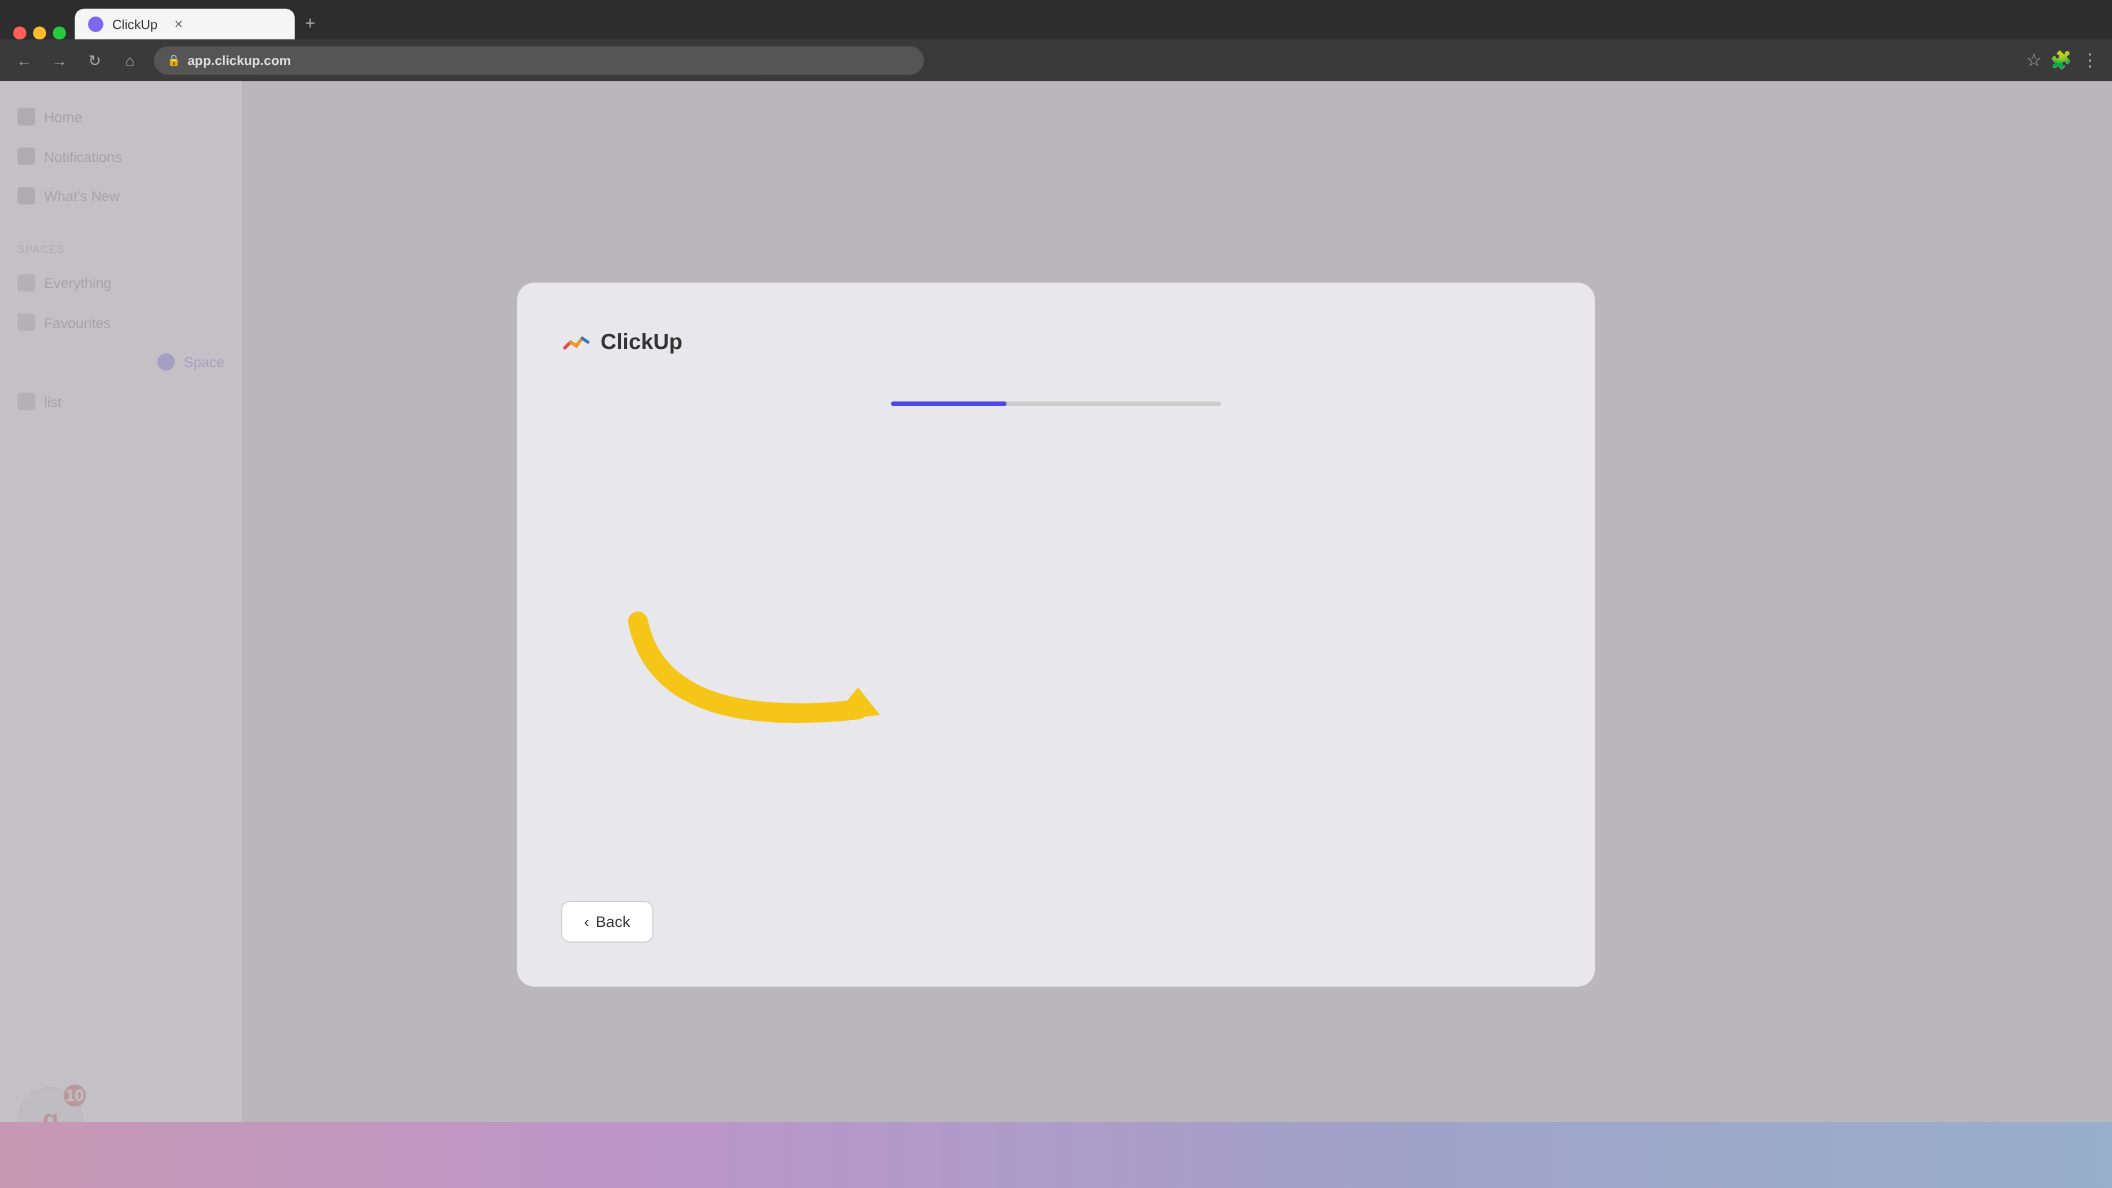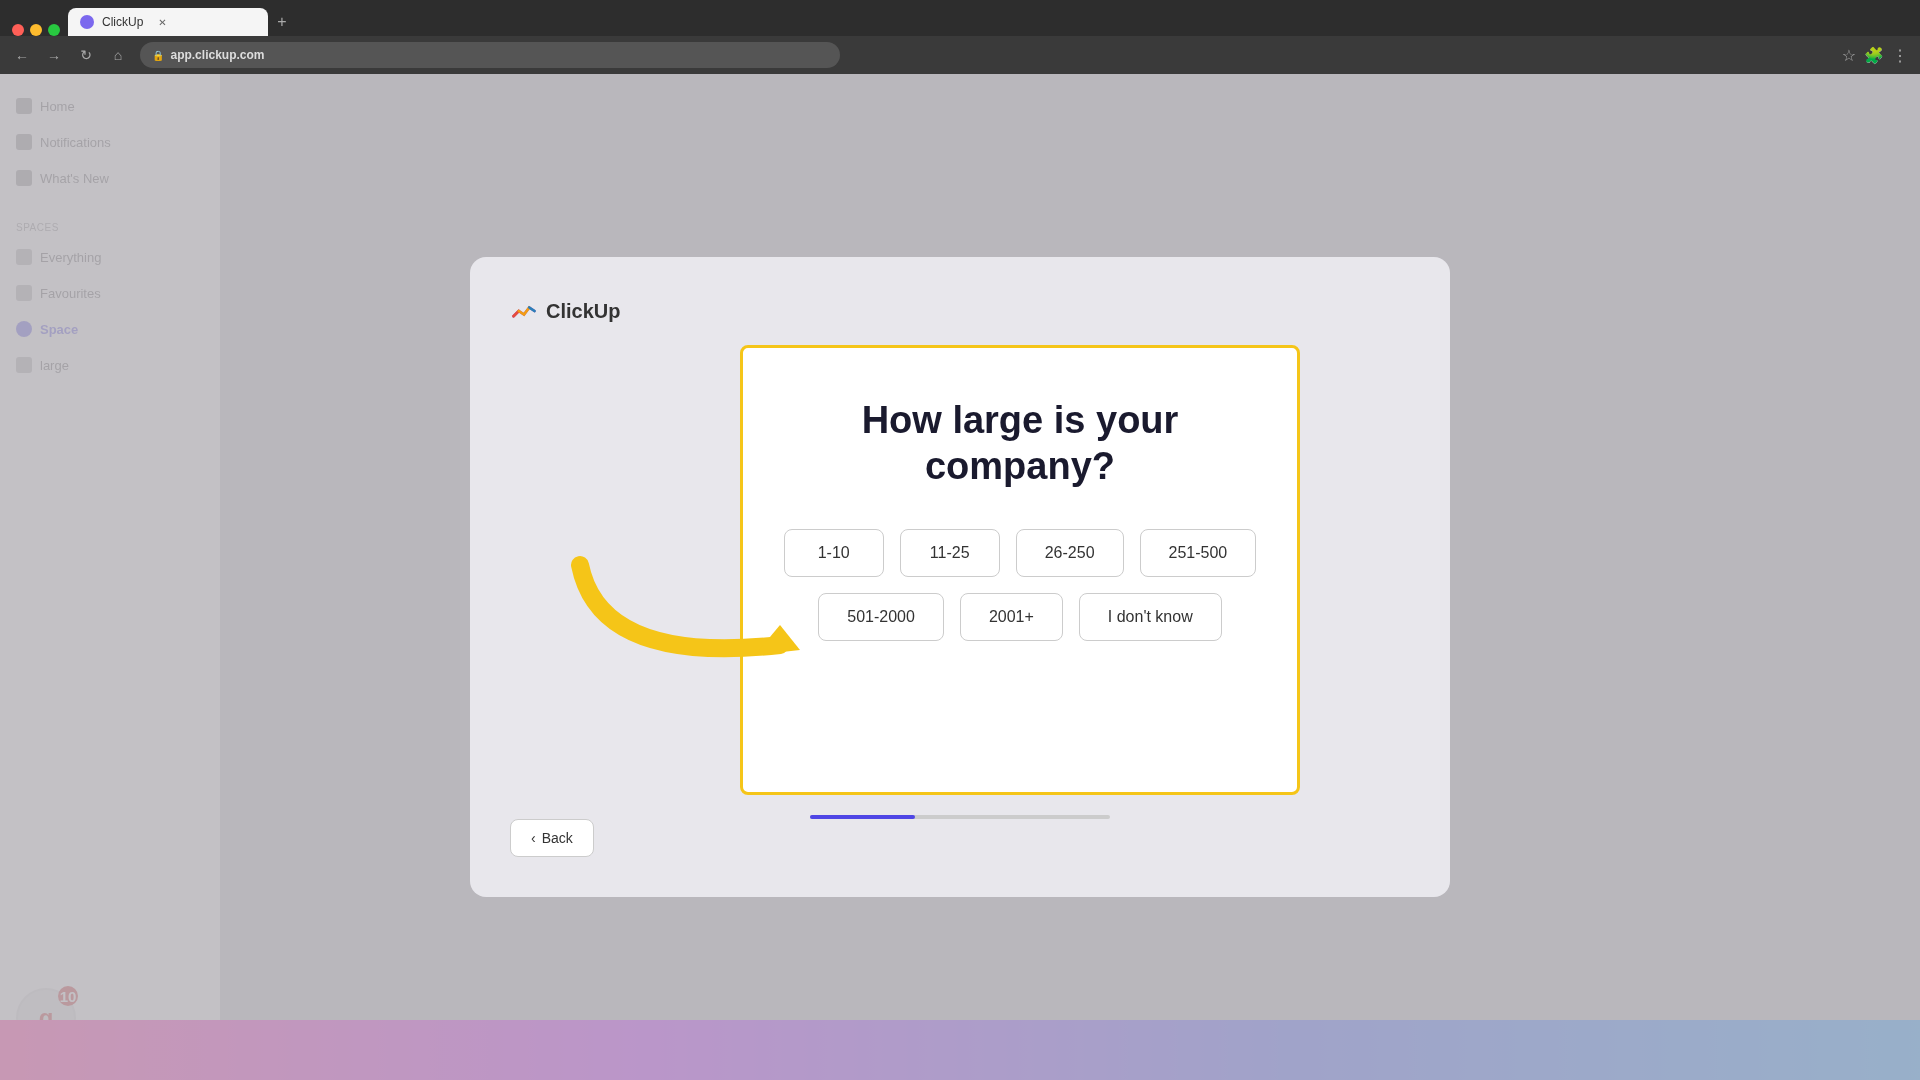--- a/index.html
+++ b/index.html
@@ -173,21 +173,22 @@
       border-radius: 3px;
       background: #aaa;
     }
 
     .sidebar-item.active .sidebar-icon {
       background: #4f46e5;
     }
 
     .sidebar-item.active {
       color: #4f46e5;
-      font-weight: 700;
+      font-weight: 400;
+      justify-content: flex-end;
     }
 
     
     .modal-overlay {
       position: absolute;
       top: 0; left: 0; right: 0; bottom: 0;
       background: rgba(180, 178, 183, 0.75);
       display: flex;
       align-items: center;
       justify-content: center;
@@ -439,21 +440,21 @@
     <div class="sidebar-item">
       <div class="sidebar-icon" style="background:#aaa;"></div>
       <span>Favourites</span>
     </div>
     <div class="sidebar-item active">
       <div class="sidebar-icon" style="background:#4f46e5; border-radius:50%;"></div>
       <span>Space</span>
     </div>
     <div class="sidebar-item">
       <div class="sidebar-icon" style="background:#aaa;"></div>
-      <span>large</span>
+      <span>list</span>
     </div>
 
     <div style="margin-top: auto; padding: 16px; position: relative; display: inline-flex;">
       <div class="avatar-circle">
         <span>g</span>
         <div class="notif-badge">10</div>
       </div>
     </div>
   </div>
 
@@ -470,37 +471,20 @@
         <span class="modal-logo-text">ClickUp</span>
       </div>
 
       <div class="modal-body">
 
         <svg class="yellow-arrow-svg" viewBox="0 0 280 160" xmlns="http://www.w3.org/2000/svg">
           <path d="M20 20 Q40 120 220 100" fill="none" stroke="#f5c518" stroke-width="18" stroke-linecap="round"></path>
           <polygon points="220,80 240,105 195,110" fill="#f5c518"></polygon>
         </svg>
 
-        <div class="question-card">
-          <h1 class="question-title">How large is your company?</h1>
-
-          <div class="options-grid">
-            <div class="options-row">
-              <button class="option-btn">1-10</button>
-              <button class="option-btn">11-25</button>
-              <button class="option-btn">26-250</button>
-              <button class="option-btn">251-500</button>
-            </div>
-            <div class="options-row">
-              <button class="option-btn">501-2000</button>
-              <button class="option-btn">2001+</button>
-              <button class="option-btn">I don't know</button>
-            </div>
-          </div>
-        </div>
 
         <div class="modal-progress">
           <div class="progress-bar-container">
             <div class="progress-bar-fill" style="width: 35%;"></div>
           </div>
         </div>
 
       </div>
 
       <button class="back-button">

